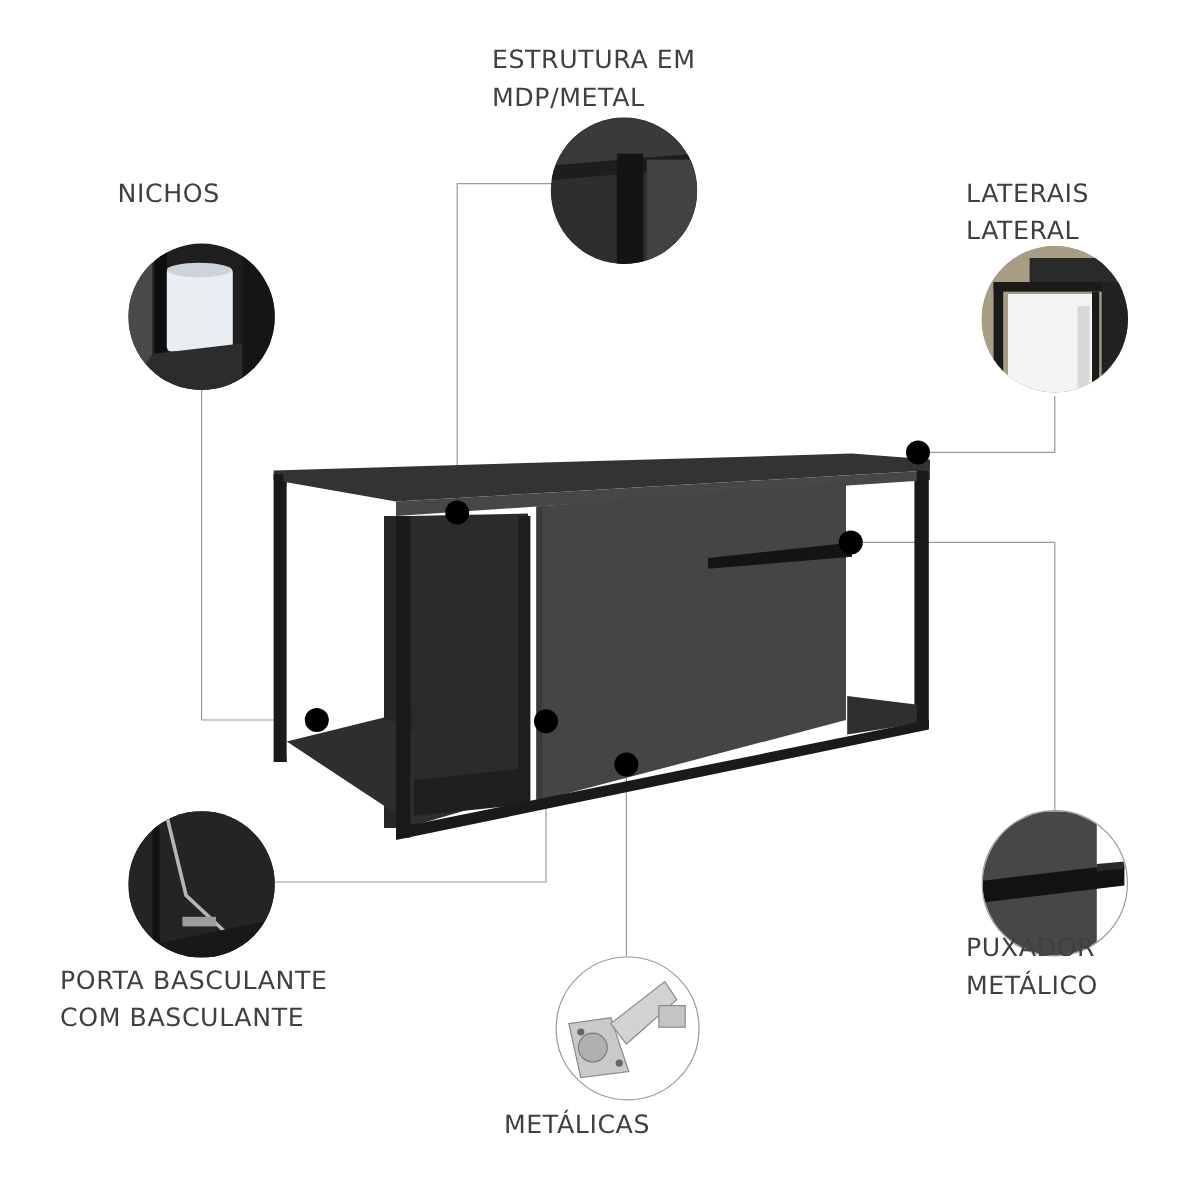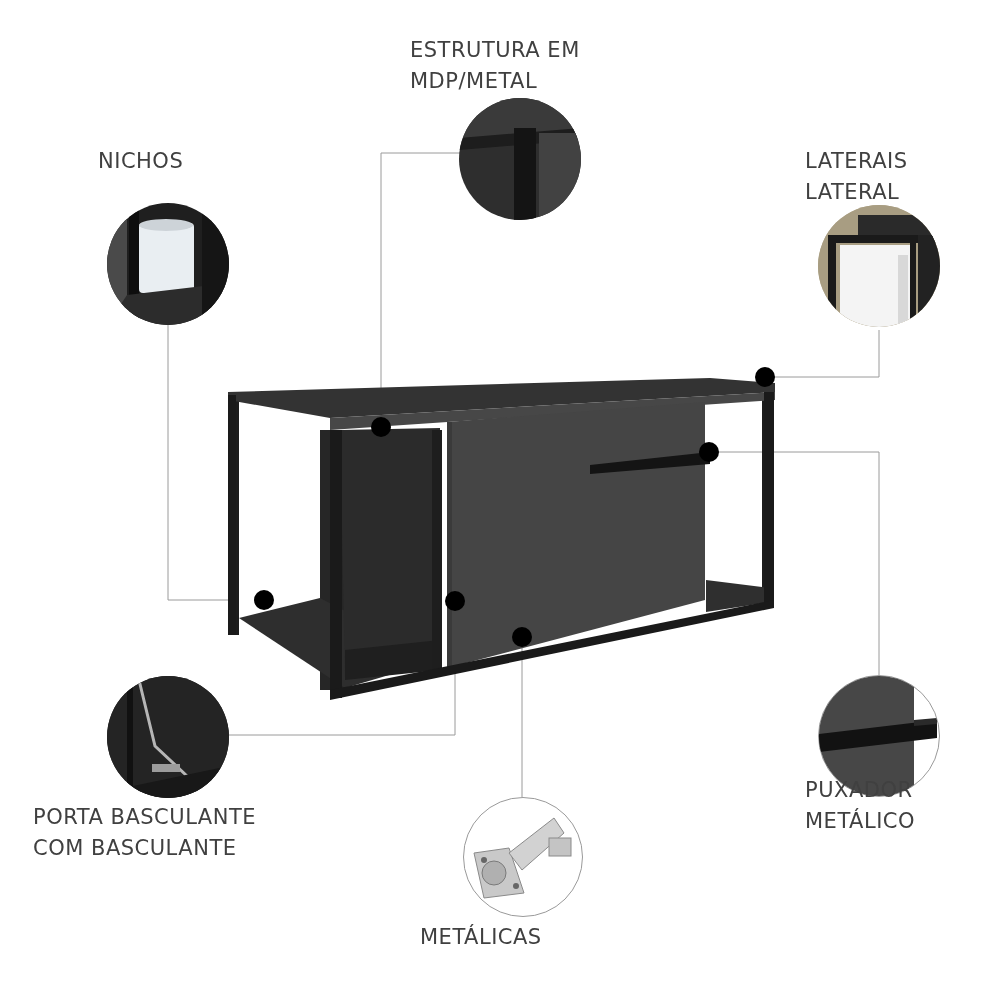--- a/index.html
+++ b/index.html
@@ -116,21 +116,21 @@
 
 <div class="circle" style="left:107px;top:676px;width:122px;height:122px;background:#1e1e1e;">
   <svg width="122" height="122">
     <rect x="0" y="0" width="122" height="122" fill="#242424"></rect>
     <rect x="20" y="0" width="6" height="122" fill="#111"></rect>
     <polyline points="32,4 48,70 80,100" stroke="#b6b6b6" stroke-width="3" fill="none"></polyline>
     <rect x="45" y="88" width="28" height="8" fill="#9c9c9c"></rect>
     <polygon points="26,110 122,90 122,122 26,122" fill="#181818"></polygon>
   </svg>
 </div>
-<div class="label" style="left:33px;top:802px;width:240px;">
+<div class="label" style="left:50px;top:802px;width:240px;">
   <span>PORTA BASCULANTE</span>
   <span>COM BASCULANTE</span>
 </div>
 
 <div class="circle" style="left:463px;top:797px;width:120px;height:120px;background:#ffffff;border:1px solid #9a9a9a;box-sizing:border-box;">
   <svg width="120" height="120">
     <polygon points="10,55 45,50 60,95 20,100" fill="#c9c9c9" stroke="#8a8a8a"></polygon>
     <circle cx="30" cy="75" r="12" fill="#b0b0b0" stroke="#7a7a7a"></circle>
     <polygon points="45,55 90,20 100,35 58,72" fill="#d2d2d2" stroke="#8a8a8a"></polygon>
     <rect x="85" y="40" width="22" height="18" fill="#c4c4c4" stroke="#8a8a8a"></rect>

